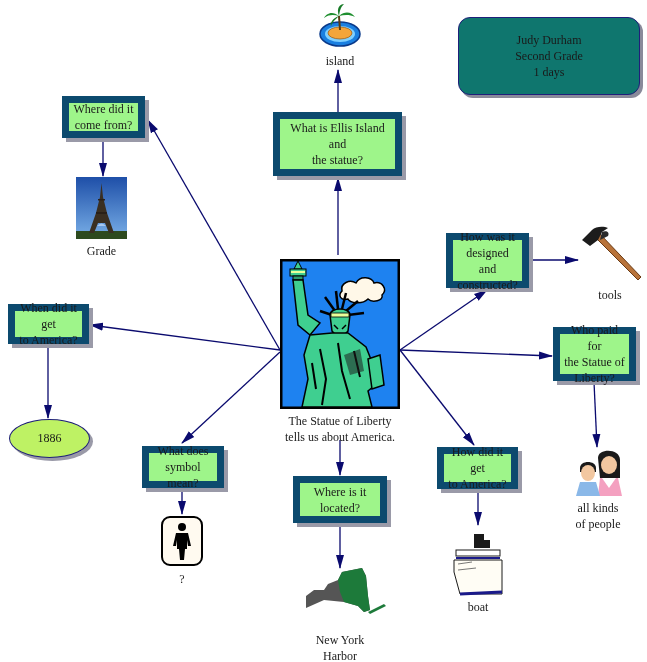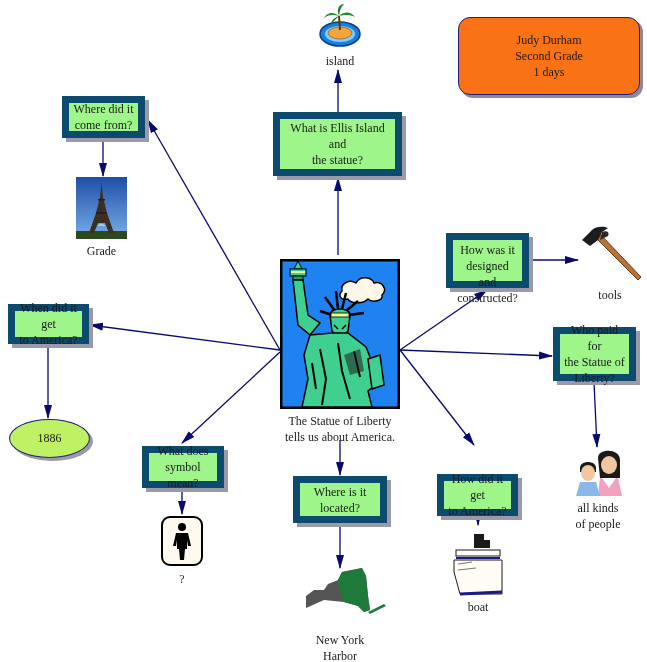--- a/index.html
+++ b/index.html
@@ -5,21 +5,21 @@
   html, body { margin:0; padding:0; background:#ffffff; }
   body { width:647px; height:662px; position:relative; overflow:hidden;
          font-family:"Liberation Serif", serif; color:#1a1a1a; }
   #links { position:absolute; left:0; top:0; width:647px; height:662px; }
   .q { position:absolute; box-sizing:border-box; background:#9ef58a;
        border:7px solid #0c4a6e; box-shadow:4px 4px 0 #9a9aa8;
        font-size:12px; line-height:16px; text-align:center;
        display:flex; align-items:center; justify-content:center; padding:2px 4px; }
   .lbl { position:absolute; font-size:12px; line-height:16px; text-align:center; white-space:nowrap; }
   .info { position:absolute; left:458px; top:17px; width:182px; height:78px; box-sizing:border-box;
-          background:#f97316; border:1px solid #1f1f7a; border-radius:12px;
+          background:#0f766e; border:1px solid #1f1f7a; border-radius:12px;
           box-shadow:3px 3px 0 #8a8a9a; font-size:12px; line-height:16px; text-align:center;
           display:flex; flex-direction:column; justify-content:center; }
   .oval { position:absolute; left:9px; top:419px; width:81px; height:39px; box-sizing:border-box;
           background:#bef264; border:1px solid #1f1f7a; border-radius:50%;
           box-shadow:3px 3px 0 #9a9aa8; font-size:12px; display:flex; align-items:center; justify-content:center; }
   .pic { position:absolute; }
 </style>
 </head>
 <body>
 
@@ -143,21 +143,21 @@
 
     <path d="M88,100 L100,96 L104,126 L92,130 Z" fill="#3fcf90" stroke="#000" stroke-width="1.5"></path>
     <path d="M64,96 L80,90 L84,112 L70,116 Z" fill="#1e1e1e" opacity="0.55"></path>
   </svg>
 </div>
 <div class="lbl" style="left:266px;top:413px;width:148px;">
   <div>The Statue of Liberty</div>
   <div>tells us about America.</div>
 </div>
 
-<div class="q" style="left:446px;top:233px;width:83px;height:55px;flex-direction:column;justify-content:space-between;">
+<div class="q" style="left:446px;top:233px;width:83px;height:55px;flex-direction:column;">
   <span>How was it</span>
   <span>designed and</span>
   <span>constructed?</span>
 </div>
 
 <div class="pic" style="left:578px;top:222px;width:66px;height:62px;">
   <svg width="66" height="62" viewBox="0 0 66 62">
     <path d="M18,16 L60,58 L63,55 L22,12 Z" fill="#b8733a" stroke="#6a3a14" stroke-width="1"></path>
     <path d="M4,18 L14,8 C18,4 26,4 30,6 L24,10 L20,18 L12,24 Z" fill="#1c1c1c"></path>
     <path d="M24,10 C28,8 32,10 30,14 L22,18 Z" fill="#2a2a2a"></path>
@@ -180,21 +180,21 @@
     <path d="M8,20 C8,12 24,12 24,20 L24,24 L8,24 Z" fill="#1a1a1a"></path>
     <ellipse cx="16" cy="25" rx="7" ry="8" fill="#f2c7a0"></ellipse>
     <path d="M4,48 L8,34 L24,34 L28,48 Z" fill="#8ab8e8"></path>
   </svg>
 </div>
 <div class="lbl" style="left:568px;top:500px;width:60px;">
   <div>all kinds</div>
   <div>of people</div>
 </div>
 
-<div class="q" style="left:437px;top:474px;width:81px;height:42px;flex-direction:column;">
+<div class="q" style="left:437px;top:447px;width:81px;height:42px;flex-direction:column;">
   <span>How did it get</span>
   <span>to America?</span>
 </div>
 
 <div class="pic" style="left:452px;top:532px;width:52px;height:66px;">
   <svg width="52" height="66" viewBox="0 0 52 66">
     <rect x="22" y="2" width="10" height="14" fill="#1a1a1a"></rect>
     <rect x="30" y="8" width="8" height="8" fill="#1a1a1a"></rect>
     <rect x="4" y="18" width="44" height="6" fill="#fff" stroke="#1a1a1a" stroke-width="1"></rect>
     <line x1="4" y1="26" x2="48" y2="26" stroke="#1a1a8a" stroke-width="2"></line>

